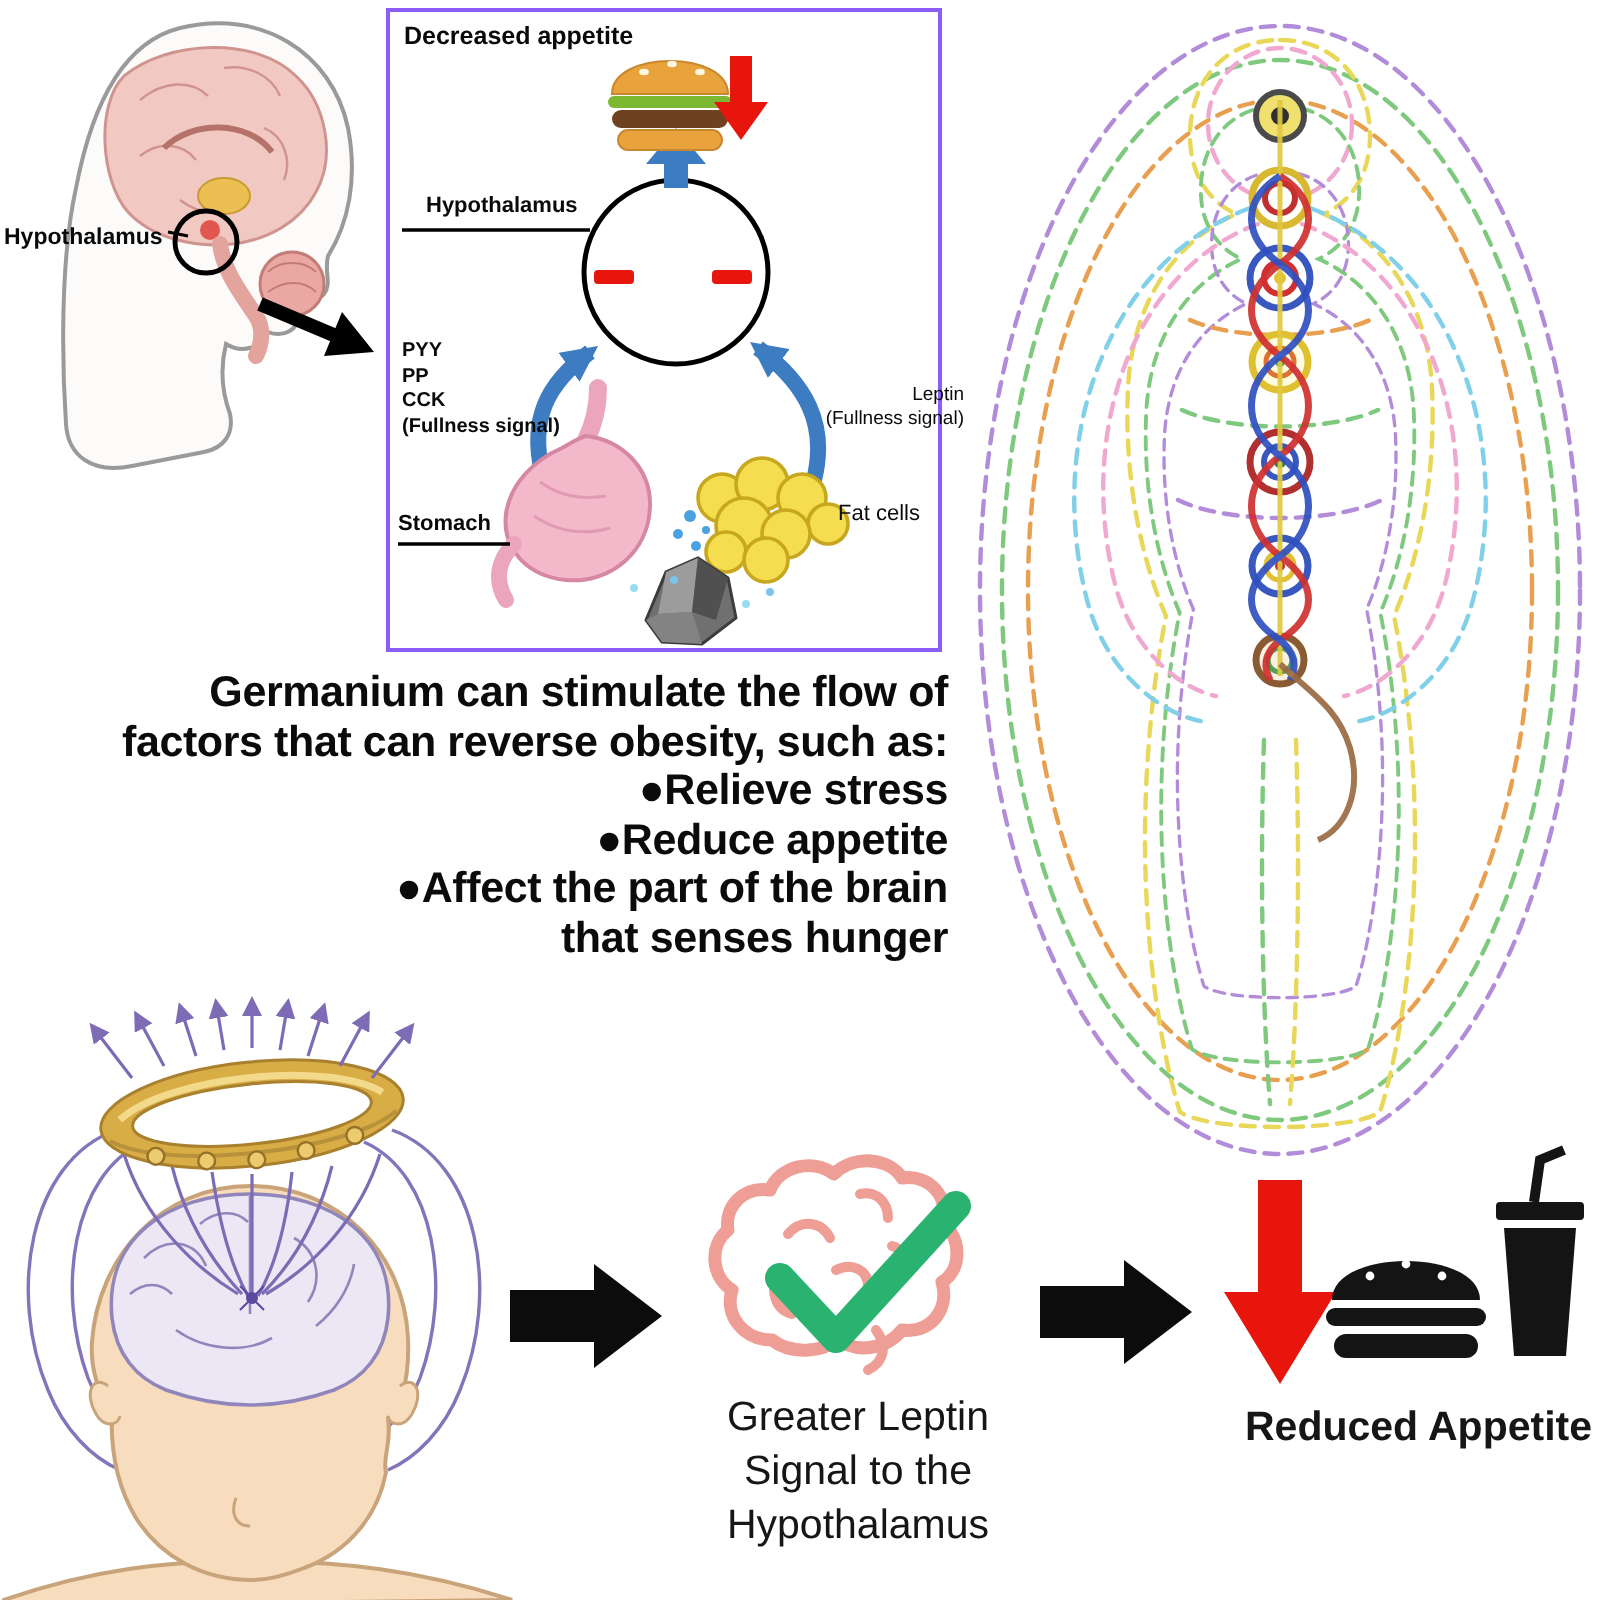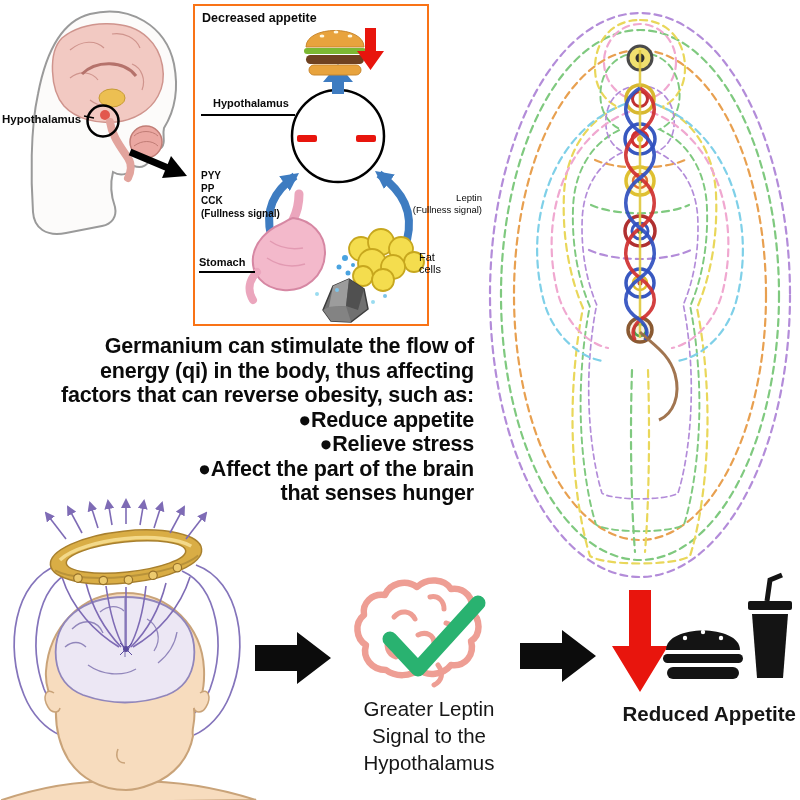--- a/index.html
+++ b/index.html
@@ -7,21 +7,21 @@
   body{background:#fff;font-family:"Liberation Sans",sans-serif;color:#0a0a0a;overflow:hidden}
   #canvas{position:relative;width:800px;height:800px;background:#fff}
   .abs{position:absolute}
   .pre{white-space:pre}
 
   
   #brain-inset{left:0;top:8;width:195;height:300px}
   #hypo-left-label{left:2px;top:113px;font-size:11.5px;font-weight:bold}
 
   
-  #panel{left:193px;top:4px;width:236px;height:322px;border:2px solid #f97316;background:#fff}
+  #panel{left:193px;top:4px;width:278px;height:322px;border:2px solid #8b5cf6;background:#fff}
   #panel-title{left:7px;top:5px;font-size:12.5px;font-weight:bold}
   #panel-hypo{left:18px;top:91px;font-size:11px;font-weight:bold}
   #panel-pyy{left:6px;top:164px;width:80px;font-size:10px;line-height:12.5px;font-weight:bold;}
   #panel-leptin{left:211px;top:186px;width:76px;font-size:9.5px;line-height:12px;font-weight:normal;text-align:right}
   #panel-stomach{left:4px;top:250px;font-size:11px;font-weight:bold}
   #panel-fat{left:224px;top:245px;font-size:11px;font-weight:normal}
   #panel svg{position:absolute;left:0;top:0}
 
   
   #energy{left:483px;top:2px;width:315px;height:578px}
@@ -229,24 +229,23 @@
       <path stroke="#d03030" stroke-width="3.5" d="M157,86 C176,98 176,116 157,130 C138,144 138,162 157,176
             C176,190 176,212 157,226 C138,240 138,262 157,276 C176,290 176,306 157,318 C150,324 148,330 152,338"></path>
       <path stroke="#3050c0" stroke-width="3.5" d="M157,86 C138,98 138,116 157,130 C176,144 176,162 157,176
             C138,190 138,212 157,226 C176,240 176,262 157,276 C138,290 138,306 157,318 C164,324 166,330 162,338"></path>
       <path stroke="#9a6a42" stroke-width="3" d="M157,330 C172,344 186,352 192,372 C198,394 190,412 176,418"></path>
     </g>
   </svg>
 
   <div id="main-text" class="abs">
     <div>Germanium can stimulate the flow of</div>
-    <div>energy (qi) in the body, thus affecting</div>
     <div>factors that can reverse obesity, such as:</div>
+    <div>●Relieve stress</div>
     <div>●Reduce appetite</div>
-    <div>●Relieve stress</div>
     <div>●Affect the part of the brain</div>
     <div>that senses hunger</div>
   </div>
 
   <svg id="head-ring" class="abs" width="258" height="303" viewBox="0 0 258 303">
     <defs>
       <marker id="pArr" markerUnits="userSpaceOnUse" markerWidth="10" markerHeight="10" refX="8" refY="5" orient="auto">
           <path d="M0,0 L10,5 L0,10 Z" fill="#7e6bb5"></path>
         </marker>
     </defs>

